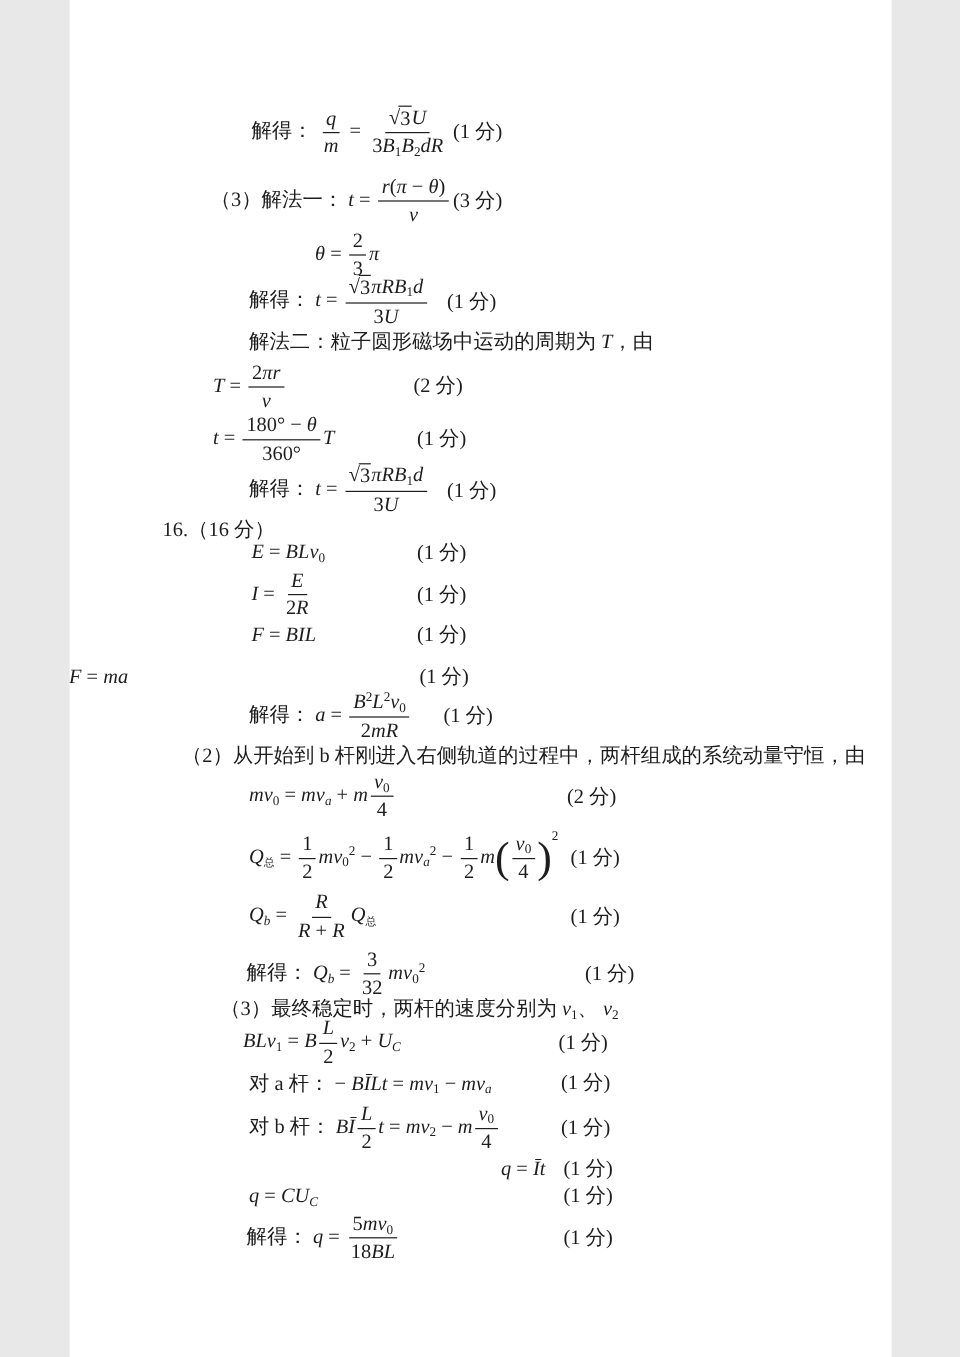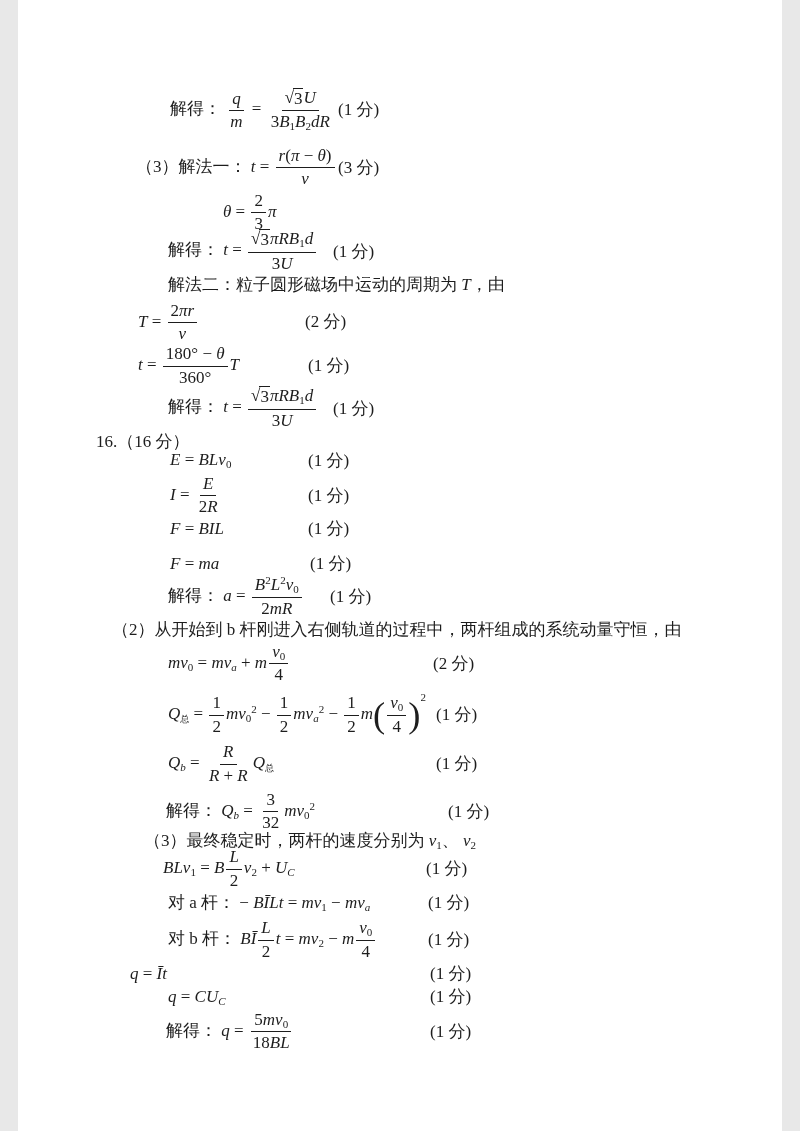--- a/index.html
+++ b/index.html
@@ -1,17 +1,17 @@
 <!DOCTYPE html>
 <html><head>
 <meta charset="utf-8">
 <style>
   html,body{margin:0;padding:0;background:#e8e8e8;}
   .page{
-    width:764px;height:1131px;background:#ffffff;position:relative;
+    width:685px;height:1131px;background:#ffffff;position:relative;
     overflow:hidden;margin:0 auto;
     font-family:"Liberation Serif","DejaVu Serif",serif;
     color:#1d1d1d;font-size:17px;
   }
   #doc{padding-top:88px;}
   .line{
     position:relative;display:block;line-height:1.32;
     white-space:nowrap;
   }
   .cjk,.rm{font-style:normal;white-space:pre;}
@@ -71,21 +71,21 @@
           <span class="fnum"><span class="sqrt"><span class="rad">√</span><span class="sqv"><span class="rm">3</span></span></span><span class="it">πRB</span><sub class="rm">1</sub><span class="it">d</span></span>
           <span class="fden"><span class="rm">3</span><span class="it">U</span></span>
         </span><span class="score" style="left: 315px;">(1 分)</span></div>
       <div class="line" style="padding-left: 78px; margin-bottom: -4px;"><span class="cjk">16.（16 分）</span></div>
       <div class="line" style="padding-left: 152px; margin-bottom: 2px;"><span class="it">E</span><span class="rm"> = </span><span class="it">BLv</span><sub class="rm">0</sub><span class="score" style="left: 290px;">(1 分)</span></div>
       <div class="line" style="padding-left: 152px; margin-bottom: 0px;"><span class="it">I</span><span class="rm"> = </span><span class="frac">
           <span class="fnum"><span class="it">E</span></span>
           <span class="fden"><span class="rm">2</span><span class="it">R</span></span>
         </span><span class="score" style="left: 290px;">(1 分)</span></div>
       <div class="line" style="padding-left: 152px; margin-bottom: 13px;"><span class="it">F</span><span class="rm"> = </span><span class="it">BIL</span><span class="score" style="left: 290px;">(1 分)</span></div>
-      <div class="line" style="padding-left: 152px; margin-bottom: 0px;"><span class="it">F</span><span class="rm"> = </span><span class="it">ma</span><span class="score" style="left: 292px;">(1 分)</span></div>
+      <div class="line" style="margin-bottom: 0px;"><span class="it">F</span><span class="rm"> = </span><span class="it">ma</span><span class="score" style="left: 292px;">(1 分)</span></div>
       <div class="line" style="padding-left: 150px; margin-bottom: 0px;"><span class="cjk">解得： </span><span class="it">a</span><span class="rm"> = </span><span class="frac">
           <span class="fnum"><span class="it">B</span><sup class="rm">2</sup><span class="it">L</span><sup class="rm">2</sup><span class="it">v</span><sub class="rm">0</sub></span>
           <span class="fden"><span class="rm">2</span><span class="it">mR</span></span>
         </span><span class="score" style="left: 312px;">(1 分)</span></div>
       <div class="line" style="padding-left: 58px; margin-bottom: 0px; margin-left: 36px;"><span class="cjk">（2）从开始到 </span><span class="rm">b</span><span class="cjk"> 杆刚进入右侧轨道的过程中，两杆组成的系统动量守恒，由</span></div>
       <div class="line" style="padding-left: 150px; margin-bottom: 8px;"><span class="it">mv</span><sub class="rm">0</sub><span class="rm"> = </span><span class="it">mv</span><sub class="it">a</sub><span class="rm"> + </span><span class="it">m</span><span class="frac">
           <span class="fnum"><span class="it">v</span><sub class="rm">0</sub></span>
           <span class="fden"><span class="rm">4</span></span>
         </span><span class="score" style="left: 415px;">(2 分)</span></div>
       <div class="line" style="padding-left: 150px; margin-bottom: 5px;"><span class="it">Q</span><sub class="sbc">总</sub><span class="rm"> = </span><span class="frac">
@@ -122,20 +122,20 @@
           <span class="fden"><span class="rm">2</span></span>
         </span><span class="it">v</span><sub class="rm">2</sub><span class="rm"> + </span><span class="it">U</span><sub class="it">C</sub><span class="score" style="left: 408px;">(1 分)</span></div>
       <div class="line" style="padding-left: 150px; margin-bottom: 4px;"><span class="cjk">对 a 杆： </span><span class="rm">− </span><span class="it">BĪLt</span><span class="rm"> = </span><span class="it">mv</span><sub class="rm">1</sub><span class="rm"> − </span><span class="it">mv</span><sub class="it">a</sub><span class="score" style="left: 410px;">(1 分)</span></div>
       <div class="line" style="padding-left: 150px; margin-bottom: 1px;"><span class="cjk">对 b 杆： </span><span class="it">BĪ</span><span class="frac">
           <span class="fnum"><span class="it">L</span></span>
           <span class="fden"><span class="rm">2</span></span>
         </span><span class="it">t</span><span class="rm"> = </span><span class="it">mv</span><sub class="rm">2</sub><span class="rm"> − </span><span class="it">m</span><span class="frac">
           <span class="fnum"><span class="it">v</span><sub class="rm">0</sub></span>
           <span class="fden"><span class="rm">4</span></span>
         </span><span class="score" style="left: 410px;">(1 分)</span></div>
-      <div class="line" style="padding-left: 112px; margin-bottom: 0px;"><span class="it">q</span><span class="rm"> = </span><span class="it">Īt</span><span class="score" style="left: 412px;">(1 分)</span></div>
+      <div class="line" style="padding-left: 72px; margin-bottom: 0px; text-align: center;"><span class="it">q</span><span class="rm"> = </span><span class="it">Īt</span><span class="score" style="left: 412px;">(1 分)</span></div>
       <div class="line" style="padding-left: 150px; margin-bottom: 2px;"><span class="it">q</span><span class="rm"> = </span><span class="it">CU</span><sub class="it">C</sub><span class="score" style="left: 412px;">(1 分)</span></div>
       <div class="line" style="padding-left: 148px; margin-bottom: 0px;"><span class="cjk">解得： </span><span class="it">q</span><span class="rm"> = </span><span class="frac">
           <span class="fnum"><span class="rm">5</span><span class="it">mv</span><sub class="rm">0</sub></span>
           <span class="fden"><span class="rm">18</span><span class="it">BL</span></span>
         </span><span class="score" style="left: 412px;">(1 分)</span></div>
     </div>
 </div>
 
 </body></html>

